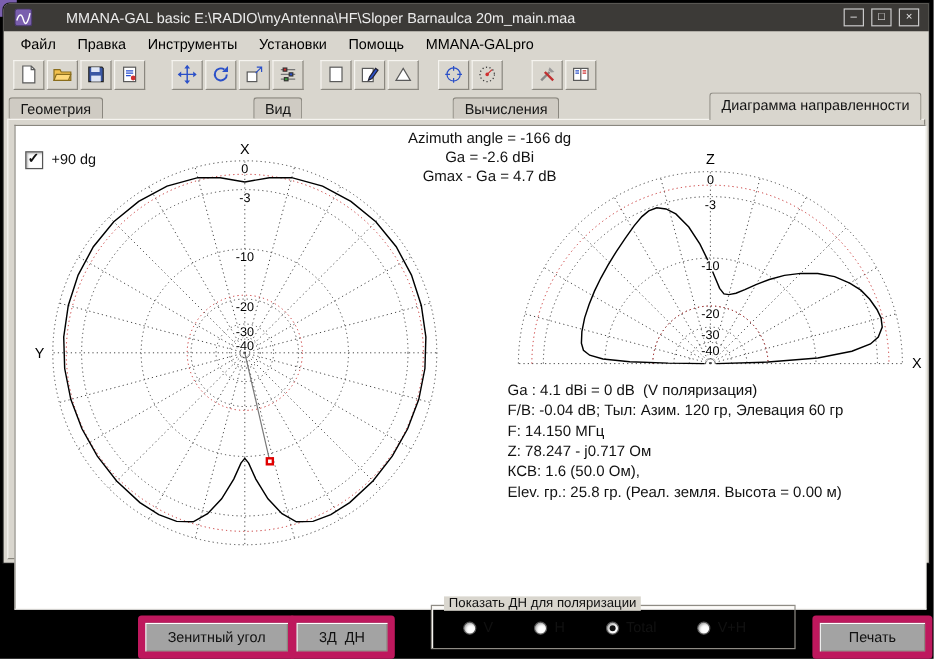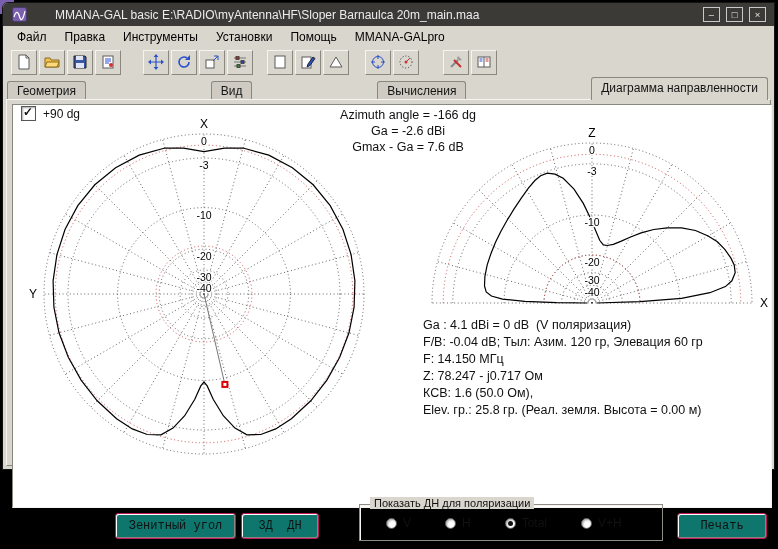--- a/index.html
+++ b/index.html
@@ -26,41 +26,41 @@
   
   .tabbar{position:absolute;left:4px;top:74px;right:4px;height:22px;display:flex;align-items:flex-end;justify-content:space-between;}
   .tab{height:15px;padding:2px 9px 0;background:#cfcbc3;border:1px solid #8a877f;border-bottom:none;
        border-radius:3px 3px 0 0;margin-right:2px;font-size:12px;color:#141414;}
   .tab.active{height:19px;padding-top:3px;background:#d9d6ce;position:relative;z-index:2;margin-bottom:-1px;}
   
   .client{position:absolute;left:3px;right:3px;top:96px;bottom:3px;background:#d9d6ce;
           border:1px solid;border-color:#f6f4f0 #8a877f #8a877f #f6f4f0;}
   .plot-panel{position:absolute;left:5px;top:4px;width:758px;height:402px;background:#fff;
               border:1px solid;border-color:#8a877f #f6f4f0 #f6f4f0 #8a877f;}
-  .cbrow{position:absolute;left:8px;top:1px;display:flex;align-items:center;}
+  .cbrow{position:absolute;left:8px;top:21px;display:flex;}
   .cbbox{width:13px;height:13px;background:#fff;border:1px solid #555;box-shadow:inset 1px 1px 2px #aaa;position:relative;}
   .cbbox.checked::after{content:"\2713";position:absolute;left:1px;top:-2px;font-size:12px;font-weight:bold;color:#111;}
   .cblabel{margin-left:7px;font-size:12px;color:#111;}
   .pattern-header{position:absolute;left:283px;top:2px;width:224px;text-align:center;font-size:12.5px;
                   color:#111;line-height:16px;}
   .txtline{white-space:pre;}
   .info-block{position:absolute;left:410px;top:212px;font-size:12.5px;color:#111;line-height:17px;}
   svg.chart{position:absolute;}
   #az-svg{left:8px;top:6px;}
   #el-svg{left:404px;top:4px;}
   .gridln{fill:none;stroke:#3f3f3f;stroke-width:0.8;stroke-dasharray:1 2.6;}
   .gridln.red{stroke:#c32727;}
   .patline{fill:none;stroke:#000;stroke-width:1.2;}
   .markln{stroke:#777;stroke-width:1;}
   .ringlbl{font:10.5px "Liberation Sans",sans-serif;fill:#000;paint-order:stroke;stroke:#fff;stroke-width:2.5px;}
   .axlbl{font:12px "Liberation Sans",sans-serif;fill:#000;paint-order:stroke;stroke:#fff;stroke-width:2.5px;}
   
-  .btn{position:absolute;background:#0f766e;border:1px solid #be185d;border-radius:3px;
+  .btn{position:absolute;background:#a3a3a3;border:6px solid #be185d;border-radius:3px;
        box-shadow:inset 1px 1px 0 #fff,inset -1px -1px 0 #8a877f;font-size:12px;color:#111;
-       display:flex;align-items:center;justify-content:center;white-space:pre;font-family:Liberation Mono, monospace;}
+       display:flex;align-items:center;justify-content:center;white-space:pre;}
   #zenith-btn{left:108px;top:413px;width:119px;height:24px;}
   #threed-btn{left:234px;top:413px;width:76px;height:24px;}
   #print-btn{left:670px;top:413px;width:88px;height:24px;}
   .polar-group{position:absolute;left:352px;top:404px;width:302px;height:35px;border:1px solid #8f8c85;
                box-shadow:inset 1px 1px 0 #f6f4f0;}
   .polar-legend{position:absolute;top:-8px;left:10px;background:#d9d6ce;padding:0 4px;font-size:11px;color:#111;}
   .radios{display:flex;align-items:center;padding:11px 0 0 26px;}
   .radio-item{display:flex;align-items:center;margin-right:34px;}
   .radio{width:11px;height:11px;border-radius:50%;background:#fff;border:1px solid #555;
          box-shadow:inset 1px 1px 2px #aaa;position:relative;box-sizing:border-box;}
@@ -218,21 +218,21 @@
 
     <div class="plot-panel">
       <div class="cbrow">
         <span class="cbbox checked"></span>
         <span class="cblabel">+90 dg</span>
       </div>
 
       <div class="pattern-header">
         <div class="txtline">Azimuth angle = -166 dg</div>
         <div class="txtline">Ga = -2.6 dBi</div>
-        <div class="txtline">Gmax - Ga = 7.6 dB</div>
+        <div class="txtline">Gmax - Ga = 4.7 dB</div>
       </div>
 
       <svg id="az-svg" class="chart" width="366" height="366">
           <line x1="183" y1="183" x2="183" y2="23" class="gridln"></line>
           <line x1="183" y1="183" x2="224.41104721640332" y2="28.451867793749074" class="gridln"></line>
           <line x1="183" y1="183" x2="263" y2="44.4359353944898" class="gridln"></line>
           <line x1="183" y1="183" x2="296.1370849898476" y2="69.86291501015239" class="gridln"></line>
           <line x1="183" y1="183" x2="321.56406460551017" y2="102.99999999999999" class="gridln"></line>
           <line x1="183" y1="183" x2="337.5481322062509" y2="141.58895278359668" class="gridln"></line>
           <line x1="183" y1="183" x2="343" y2="183" class="gridln"></line>

